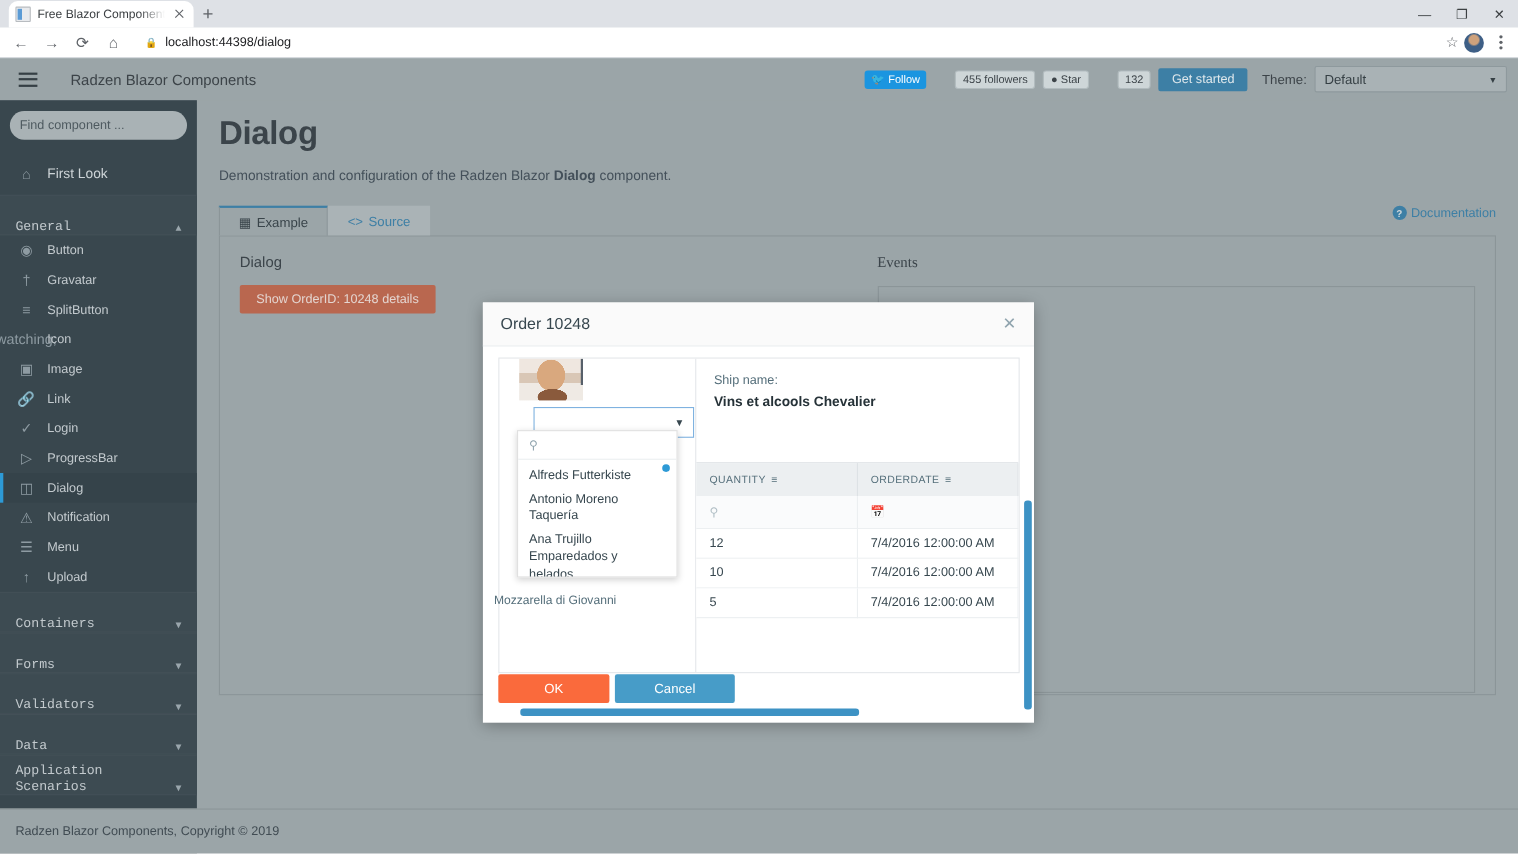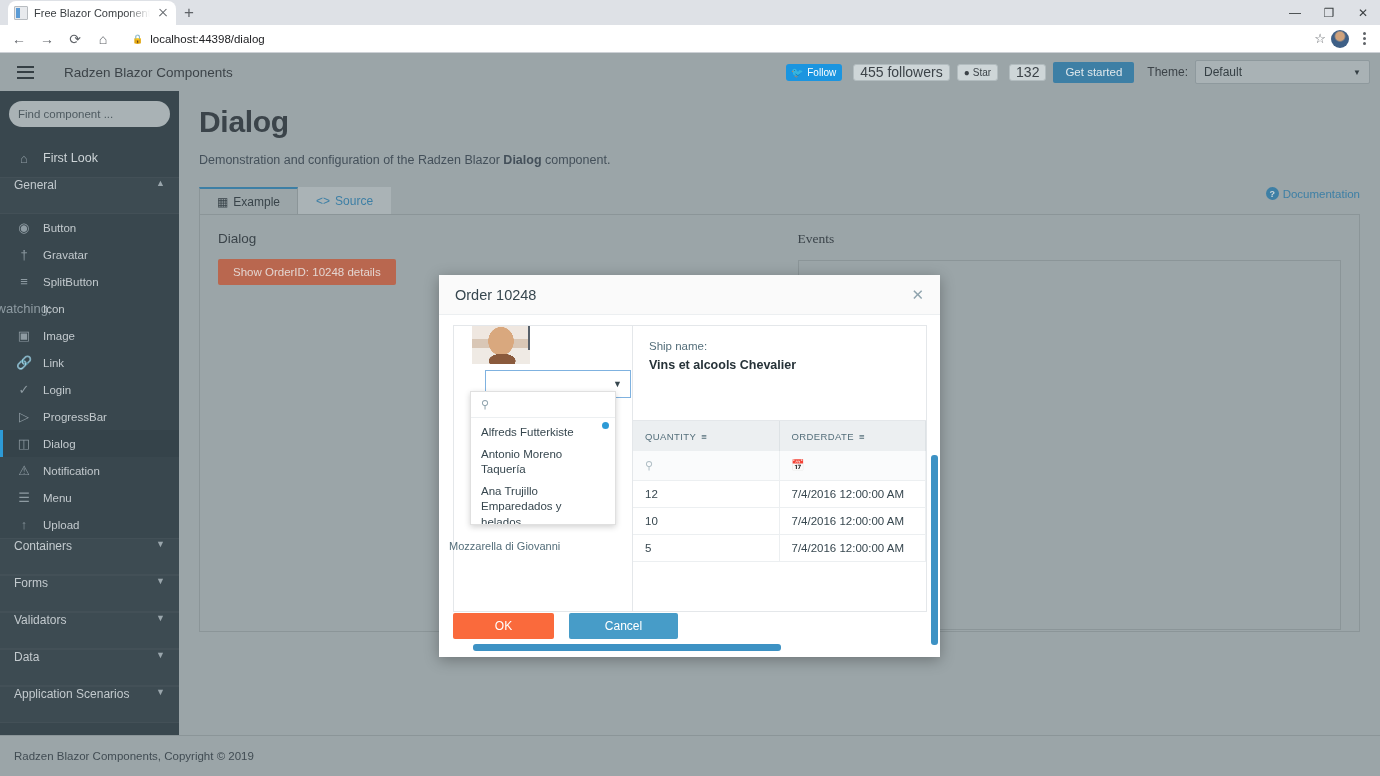--- a/index.html
+++ b/index.html
@@ -103,21 +103,21 @@
     padding-right: 10px;
   }
   .tw-btn {
     background: #1b95e0; color: #fff; display: flex; align-items: center;
     gap: 3px; padding: 0 6px; height: 17px; border-radius: 3px; font-size: 10px;
     cursor: pointer;
   }
   .count-pill {
     background: #ced6d8; border: 1px solid #b2bcbf; color: #3c4348;
     padding: 0 6px; height: 17px; line-height: 15px; border-radius: 3px;
-    font-size: 14px; margin-left: 4px; cursor: pointer;
+    font-size: 10px; margin-left: 19px; cursor: pointer;
   }
   .star-btn {
     background: #ced6d8; border: 1px solid #b2bcbf; color: #3c4348;
     padding: 0 6px; height: 17px; line-height: 15px; border-radius: 3px;
     font-size: 10px; display: flex; align-items: center; gap: 3px; cursor: pointer;
   }
   .get-started {
     background: #3d7fa5; color: #dfe8ec; border: none; padding: 0 12px;
     height: 21px; border-radius: 2px; font-size: 11.5px; cursor: pointer;
     font-family: inherit;
@@ -142,24 +142,25 @@
     border-radius: 13px; display: flex; align-items: center; padding: 0 9px;
     font-size: 11.5px; color: #4e5a60; cursor: text;
   }
   .nav-link {
     height: 27px; display: flex; align-items: center; gap: 11px;
     padding-left: 16px; font-size: 11.5px; color: #c3cace; cursor: pointer;
   }
   .nav-icon { width: 16px; display: flex; justify-content: center; font-size: 13px; color: #8e9ba2; }
   .first-look { height: 38px; font-size: 12.5px; color: #cdd4d7; }
   .nav-group {
-    height: 37px; display: flex; align-items: flex-start; padding: 0 14px 0 14px;
+    height: 37px; display: flex; align-items: flex-end; padding: 0 14px 0 14px;
     font-size: 12px; color: #c3cace; cursor: pointer;
     border-top: 1px solid #435057; border-bottom: 1px solid #435057;
     background: #3d4b52;
+    font-family: Liberation Mono, monospace;
   }
   .nav-group .chev { margin-left: auto; font-size: 9px; color: #9aa6ac; }
   .nav-item-active { background: #35434a; }
   .nav-item-active::before {
     content: ""; position: absolute; left: 0; width: 3px; height: 27px;
     background: #2d9ad6;
   }
 
   
   .content { flex: 1; padding: 14px 20px 0 20px; position: relative; }
@@ -303,21 +304,21 @@
   }
   .hscroll {
     position: absolute; left: 34px; bottom: 6px; width: 308px; height: 7px;
     background: #3d92c4; border-radius: 3px;
   }
   .vscroll {
     position: absolute; right: 2px; top: 180px; width: 7px; height: 190px;
     background: #3d92c4; border-radius: 3px; z-index: 45;
   }
   .dlg-actions {
-    position: absolute; left: 14px; bottom: 18px; display: flex; gap: 15px; margin-top: 27px;
+    position: absolute; left: 14px; bottom: 18px; display: flex; gap: 5px; margin-top: 27px;
   }
   .btn-ok {
     background: #fa6a3c; color: #fff; border: none; width: 101px; height: 26px;
     font-size: 12px; border-radius: 2px; cursor: pointer; font-family: inherit;
   }
   .btn-cancel {
     background: #479cc8; color: #fff; border: none; width: 109px; height: 26px;
     font-size: 12px; border-radius: 2px; cursor: pointer; font-family: inherit;
   }
 </style>

